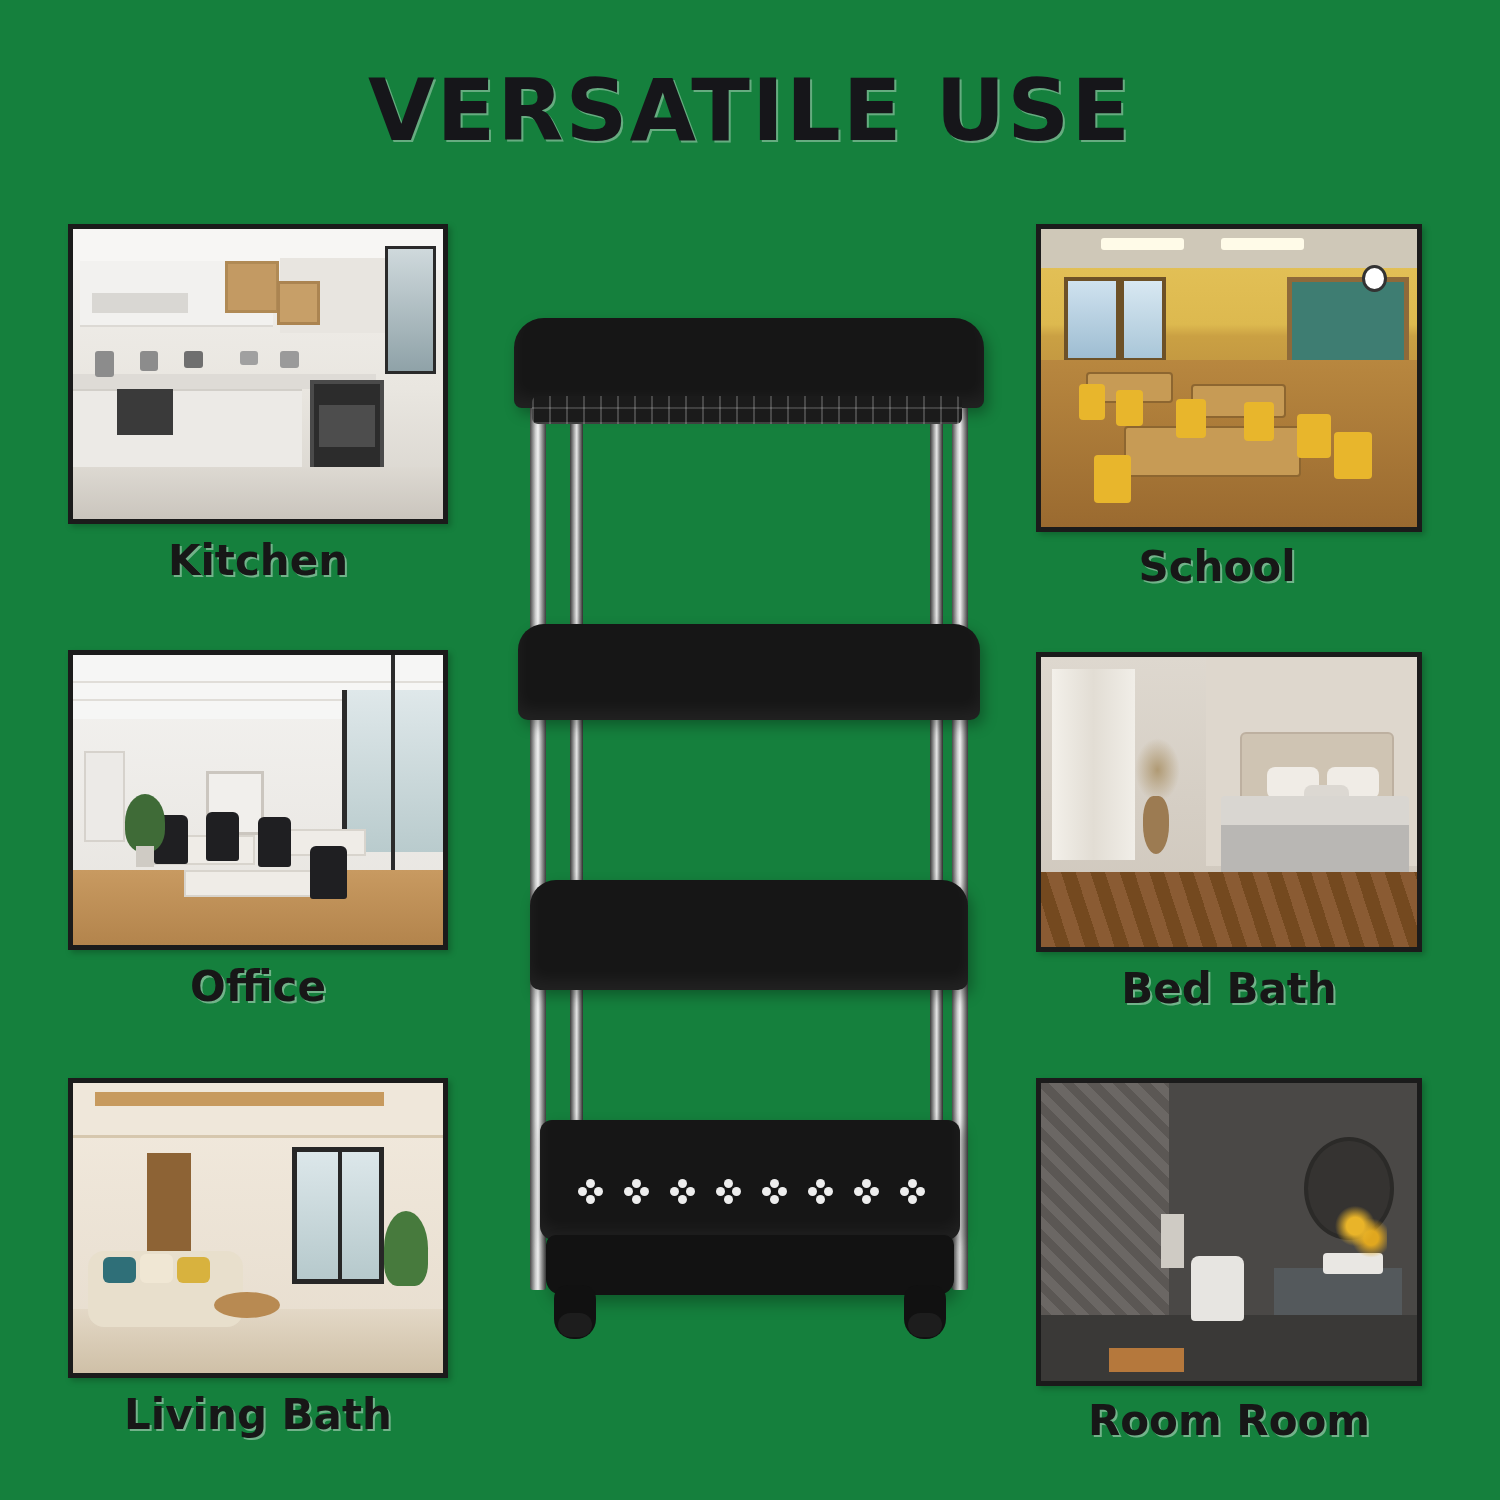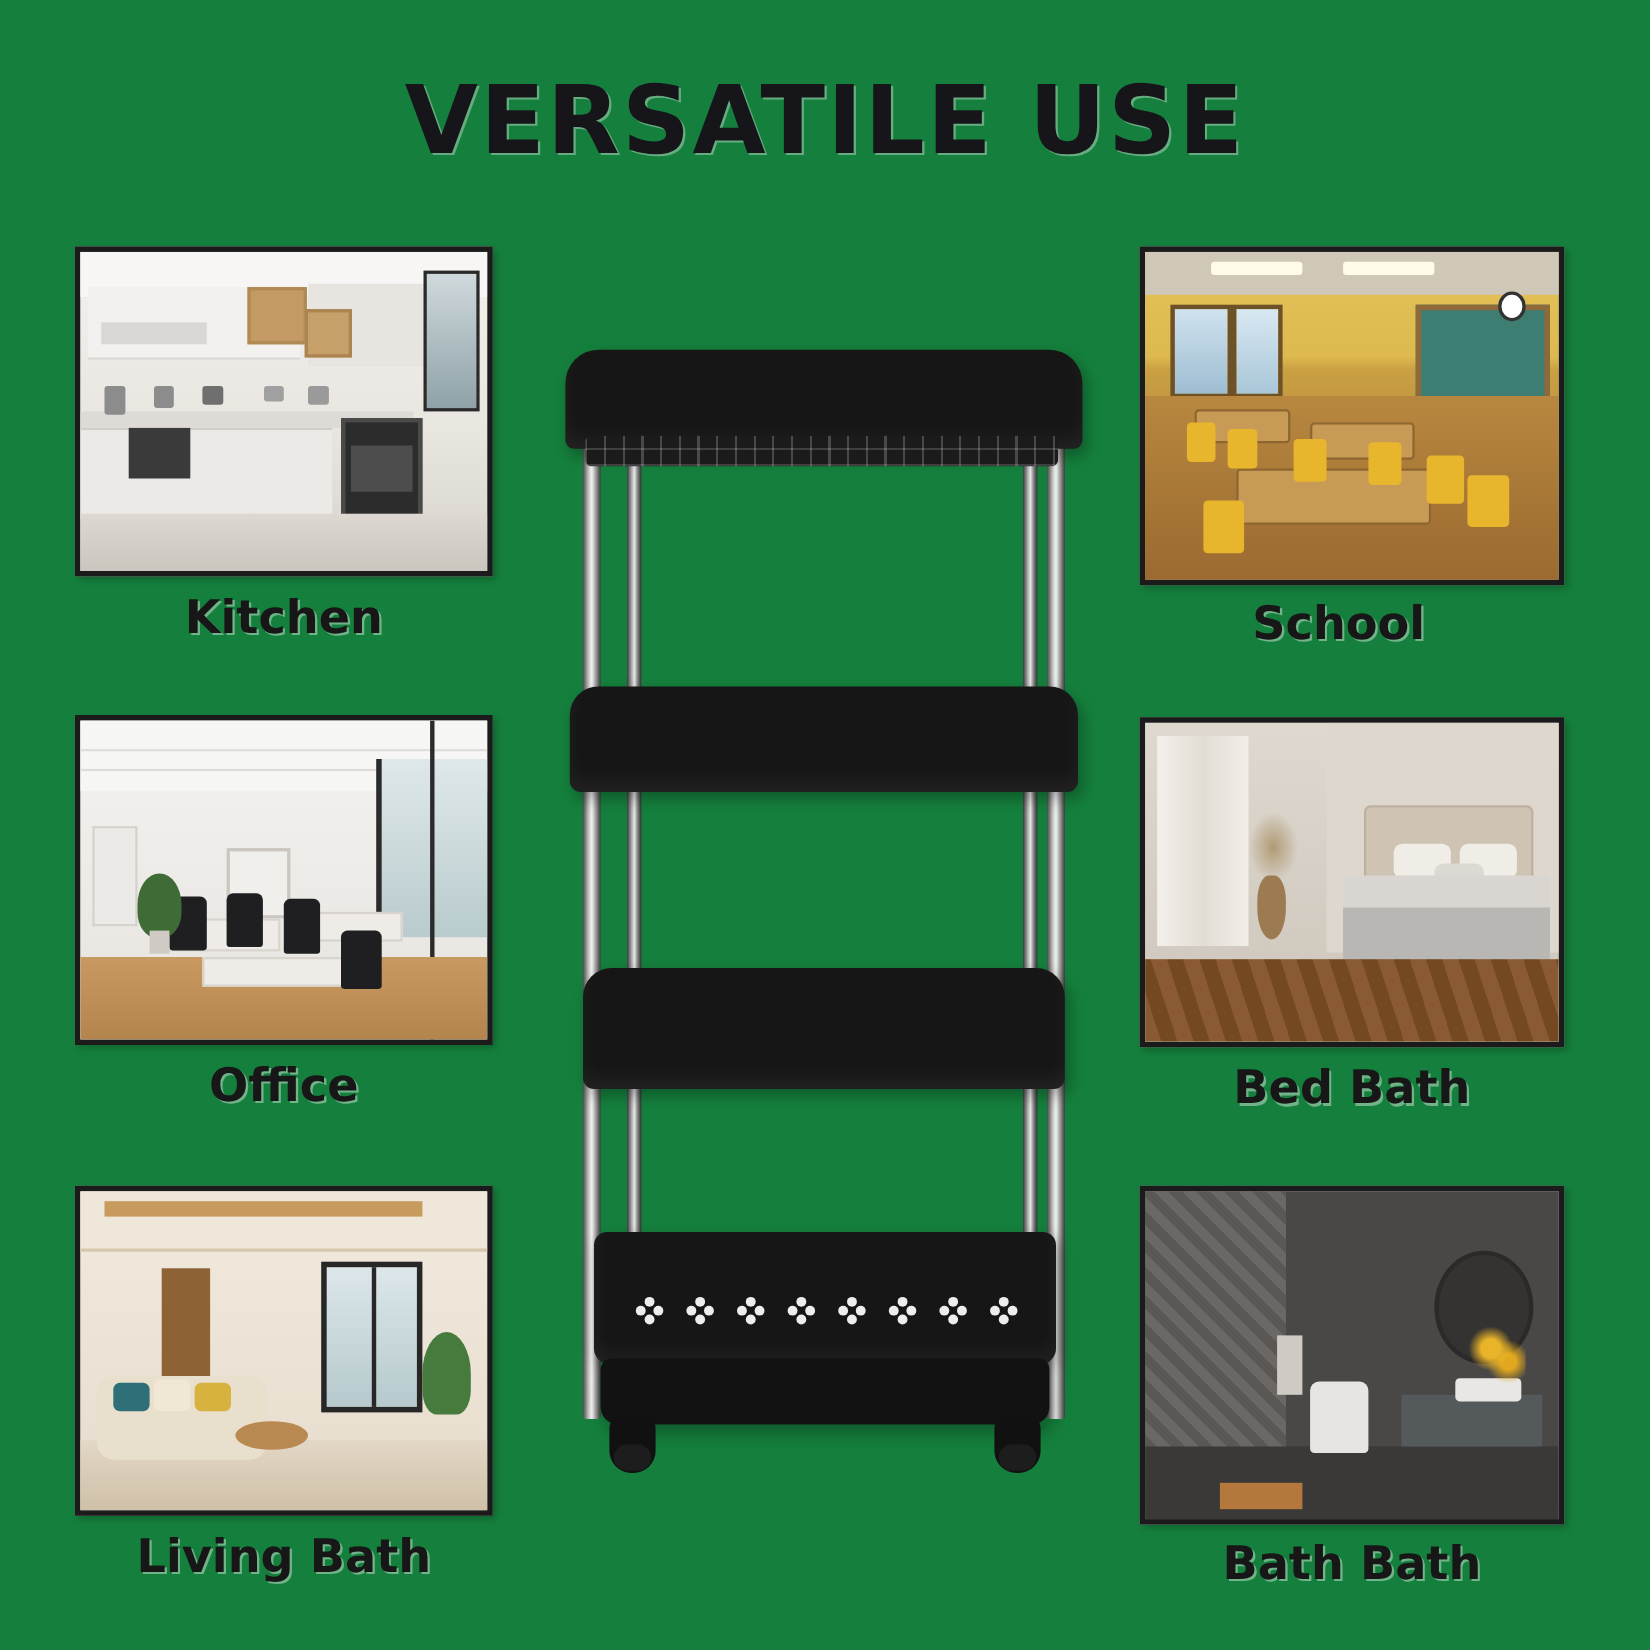--- a/index.html
+++ b/index.html
@@ -321,21 +321,21 @@
         <div class="ba-mirror"></div>
         <div class="ba-towel"></div>
         <div class="ba-floor"></div>
         <div class="ba-vanity"></div>
         <div class="ba-sink"></div>
         <div class="ba-toilet"></div>
         <div class="ba-flower"></div>
         <div class="ba-mat"></div>
       </div>
     </div>
-    <div class="caption" style="top:318px;">Bath Bath</div>
+    <div class="caption" style="top:318px;">Room Room</div>
   </div>
 
   <div class="cart" style="left:500px; top:300px; width:500px; height:1050px;">
 
     <div class="cart-poleL2" style="left:70px; top:90px; height:880px;"></div>
     <div class="cart-poleR2" style="left:430px; top:90px; height:880px;"></div>
 
     <div class="cart-poleL" style="left:30px; top:100px; height:890px;"></div>
     <div class="cart-poleR" style="left:452px; top:100px; height:890px;"></div>
 

